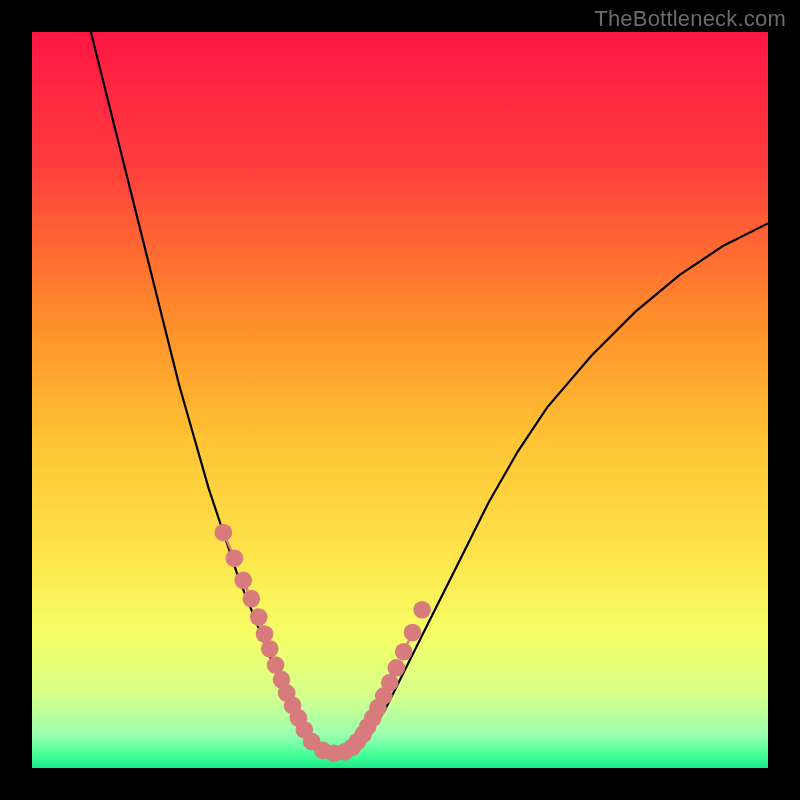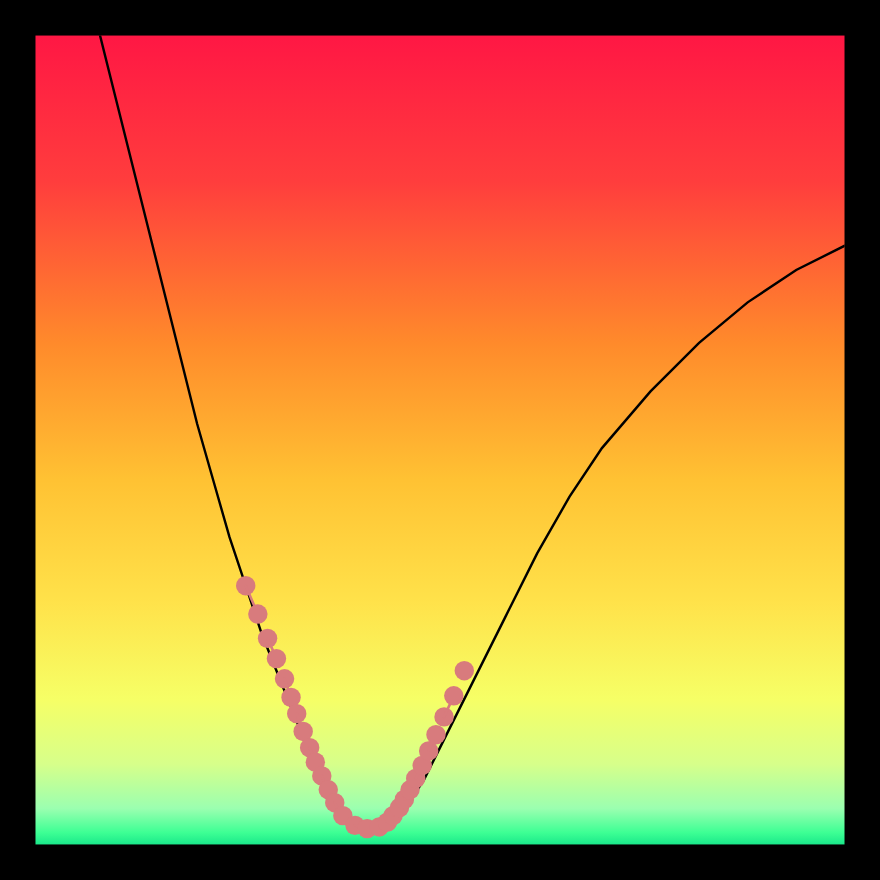--- a/index.html
+++ b/index.html
@@ -129,13 +129,14 @@
           <circle cx="49.50" cy="86.40" r="1.2" class="marker"></circle>
           <circle cx="50.50" cy="84.20" r="1.2" class="marker"></circle>
           <line x1="50.50" y1="84.20" x2="51.70" y2="81.60" stroke="#d87b7d" stroke-width="2.4" stroke-linecap="round" vector-effect="non-scaling-stroke" class="capsule"></line>
           <circle cx="51.70" cy="81.60" r="1.2" class="marker"></circle>
           <circle cx="53.00" cy="78.50" r="1.2" class="marker"></circle>
         </g>
     </svg>
 
   </div>
 
+  <div class="watermark">TheBottleneck.com</div>
 </div>
 
 </body></html>

